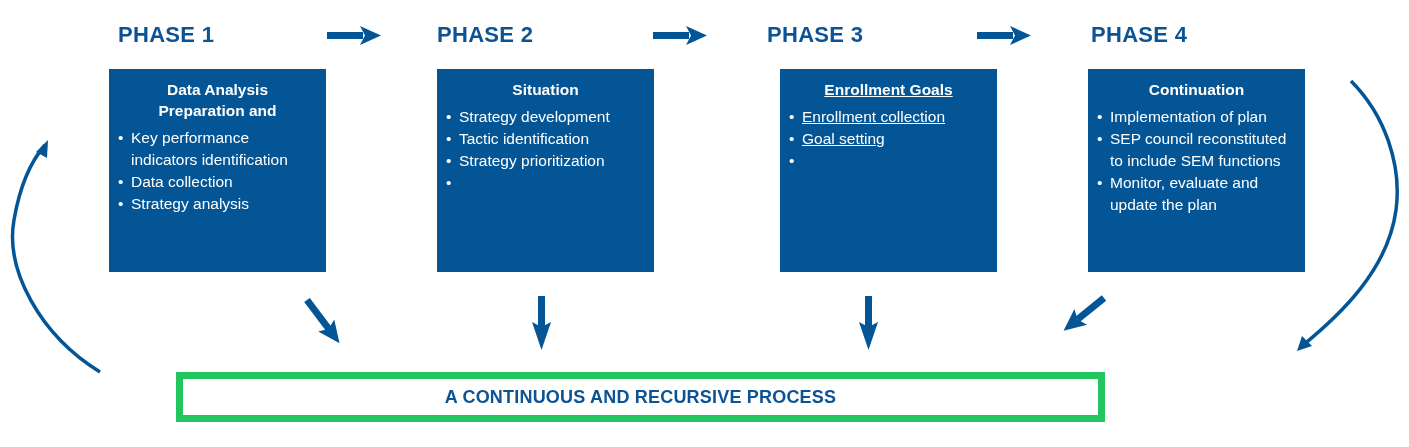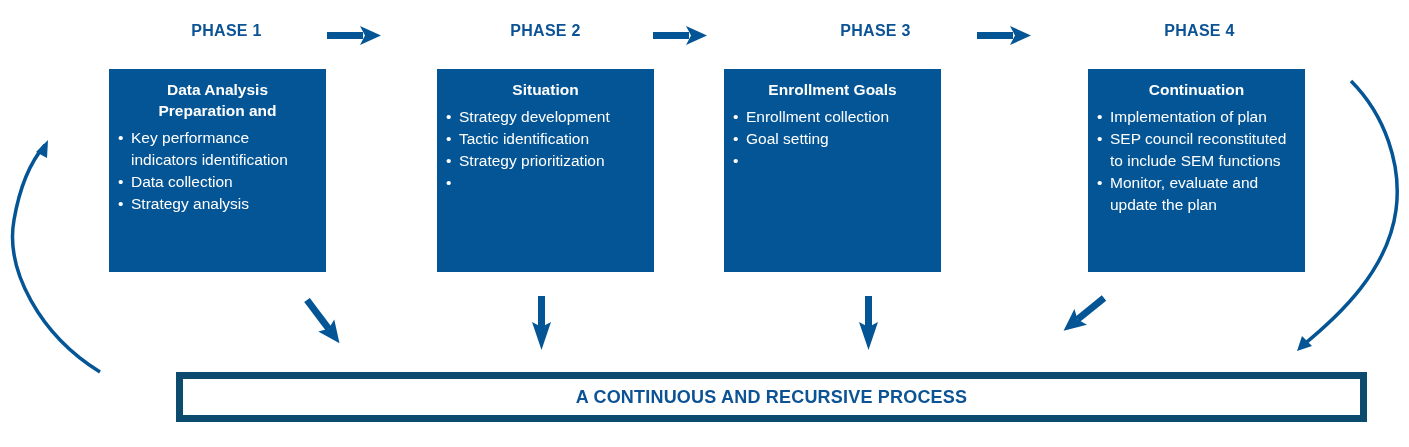--- a/index.html
+++ b/index.html
@@ -11,23 +11,23 @@
       width: 1409px;
       height: 447px;
       position: relative;
       overflow: hidden;
       font-family: "Liberation Sans", "DejaVu Sans", sans-serif;
     }
     .phase-label {
       position: absolute;
       top: 22px;
       width: 217px;
-      text-align: center;
+      text-align: left;
       font-weight: bold;
-      font-size: 16px;
+      font-size: 22px;
       letter-spacing: 0.3px;
       color: #0b5394;
     }
     .box {
       position: absolute;
       top: 69px;
       width: 217px;
       height: 203px;
       background: #045595;
       color: #ffffff;
@@ -54,23 +54,23 @@
     }
     .box-list li .bullet {
       position: absolute;
       left: 1px;
       top: 0;
     }
     .banner {
       position: absolute;
       left: 176px;
       top: 372px;
-      width: 1191px;
+      width: 929px;
       height: 50px;
-      border: 7px solid #0c4a6e;
+      border: 7px solid #22c55e;
       box-sizing: border-box;
       display: flex;
       align-items: center;
       justify-content: center;
     }
     .banner-text {
       font-weight: bold;
       font-size: 18px;
       color: #0b5394;
       letter-spacing: 0.2px;
@@ -109,21 +109,21 @@
     <div>Situation</div>
   </div>
   <ul class="box-list">
     <li><span class="bullet">•</span><span>Strategy development</span></li>
     <li><span class="bullet">•</span><span>Tactic identification</span></li>
     <li><span class="bullet">•</span><span>Strategy prioritization</span></li>
     <li><span class="bullet">•</span></li>
   </ul>
 </div>
 
-<div class="box" style="left:724px;">
+<div class="box" style="left:780px;text-decoration:underline;">
   <div class="box-title">
     <div>Enrollment Goals</div>
   </div>
   <ul class="box-list">
     <li><span class="bullet">•</span><span>Enrollment collection</span></li>
     <li><span class="bullet">•</span><span>Goal setting</span></li>
     <li><span class="bullet">•</span></li>
   </ul>
 </div>
 

